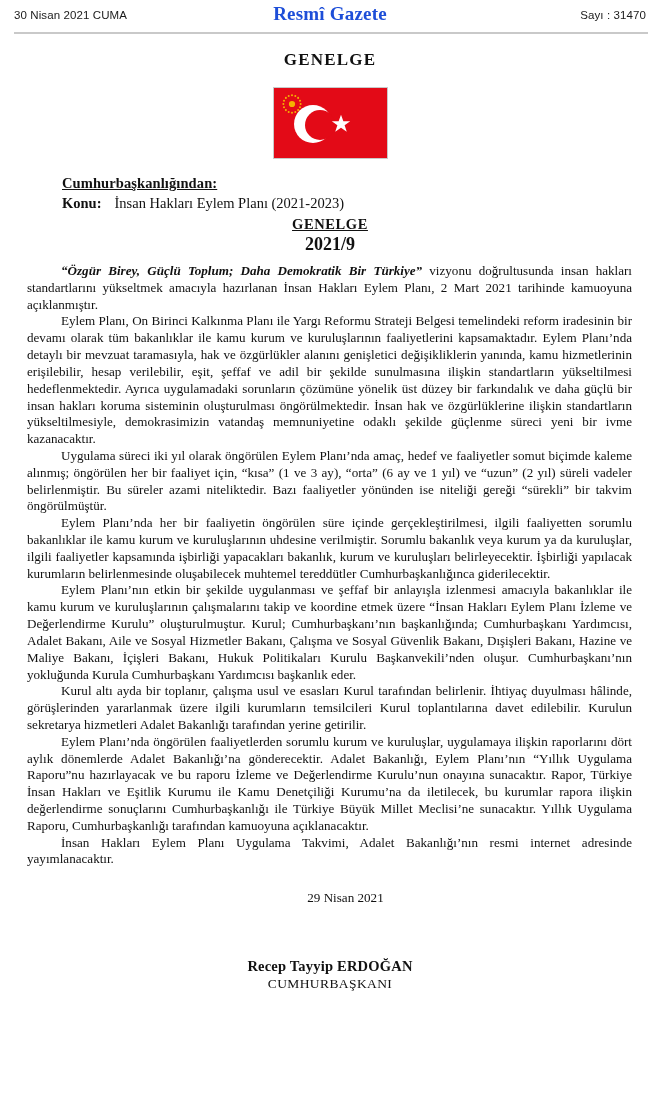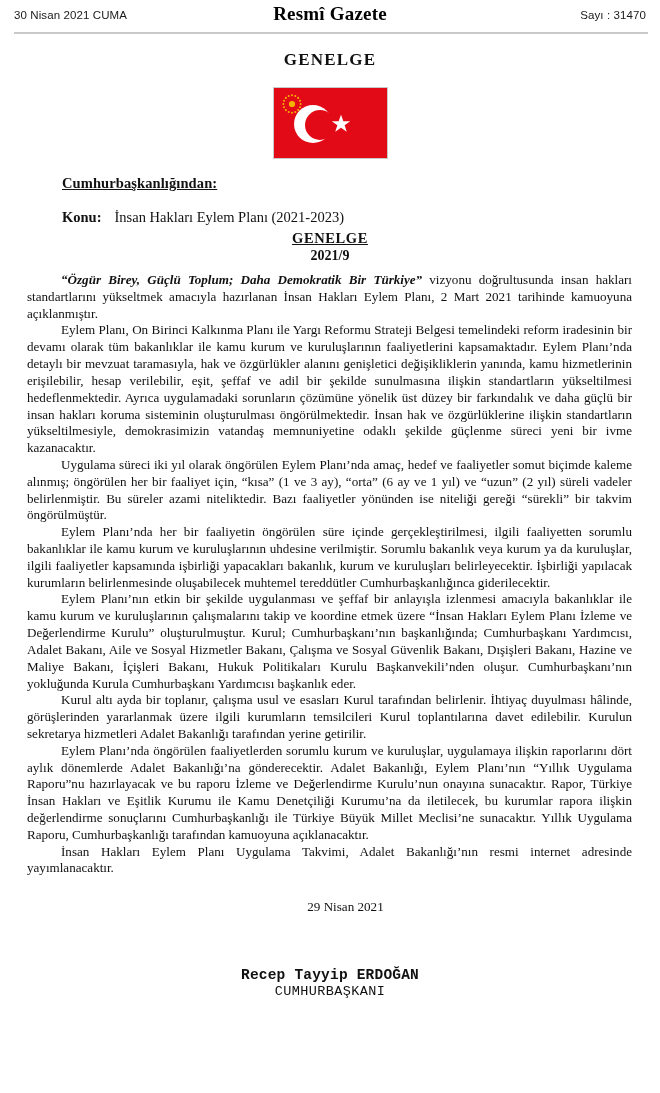--- a/index.html
+++ b/index.html
@@ -38,21 +38,21 @@
   }
   .masthead-title {
     position: absolute;
     left: 0;
     right: 0;
     top: 3px;
     text-align: center;
     font-family: "Liberation Serif", "DejaVu Serif", serif;
     font-weight: bold;
     font-size: 19px;
-    color: #000000;
+    color: #1d4ed8;
     letter-spacing: 0.2px;
     pointer-events: none;
   }
   .masthead-rule {
     margin: 2px 12px 0 14px;
     height: 2px;
     background: #c9c9c9;
   }
 
   
@@ -116,21 +116,21 @@
   .issuer-block {
     margin: 16px 0 0 62px;
   }
   .issuer-from {
     font-weight: bold;
     font-size: 14.5px;
     text-decoration: underline;
     letter-spacing: 0.1px;
   }
   .subject-row {
-    margin-top: 17px;
+    margin-top: 3px;
     font-size: 14.5px;
     display: flex;
     align-items: baseline;
   }
   .subject-label {
     font-weight: bold;
     margin-right: 13px;
   }
   .subject-value { font-weight: normal; }
 
@@ -138,21 +138,21 @@
     text-align: center;
     margin: 4px 0 0 0;
     font-weight: bold;
     font-size: 14.5px;
     text-decoration: underline;
     letter-spacing: 0.6px;
   }
   .circular-no {
     text-align: center;
     font-weight: bold;
-    font-size: 14px;
+    font-size: 18px;
     margin-top: 1px;
   }
 
   
   .body-copy {
     margin: 8px 28px 0 27px;
   }
   .body-copy p {
     margin: 0;
     text-indent: 34px;
@@ -170,21 +170,20 @@
   .sign-date {
     text-align: center;
     font-size: 13.1px;
     margin-top: 22px;
     margin-right: 10px;
     padding-left: 41px;
   }
   .signature {
     margin-top: 52px;
     text-align: center;
-    font-family: Liberation Mono, monospace;
   }
   .sign-name {
     font-weight: bold;
     font-size: 14.5px;
     letter-spacing: 0.2px;
   }
   .sign-role {
     font-size: 13.5px;
     margin-top: 1px;
     letter-spacing: 0.4px;

